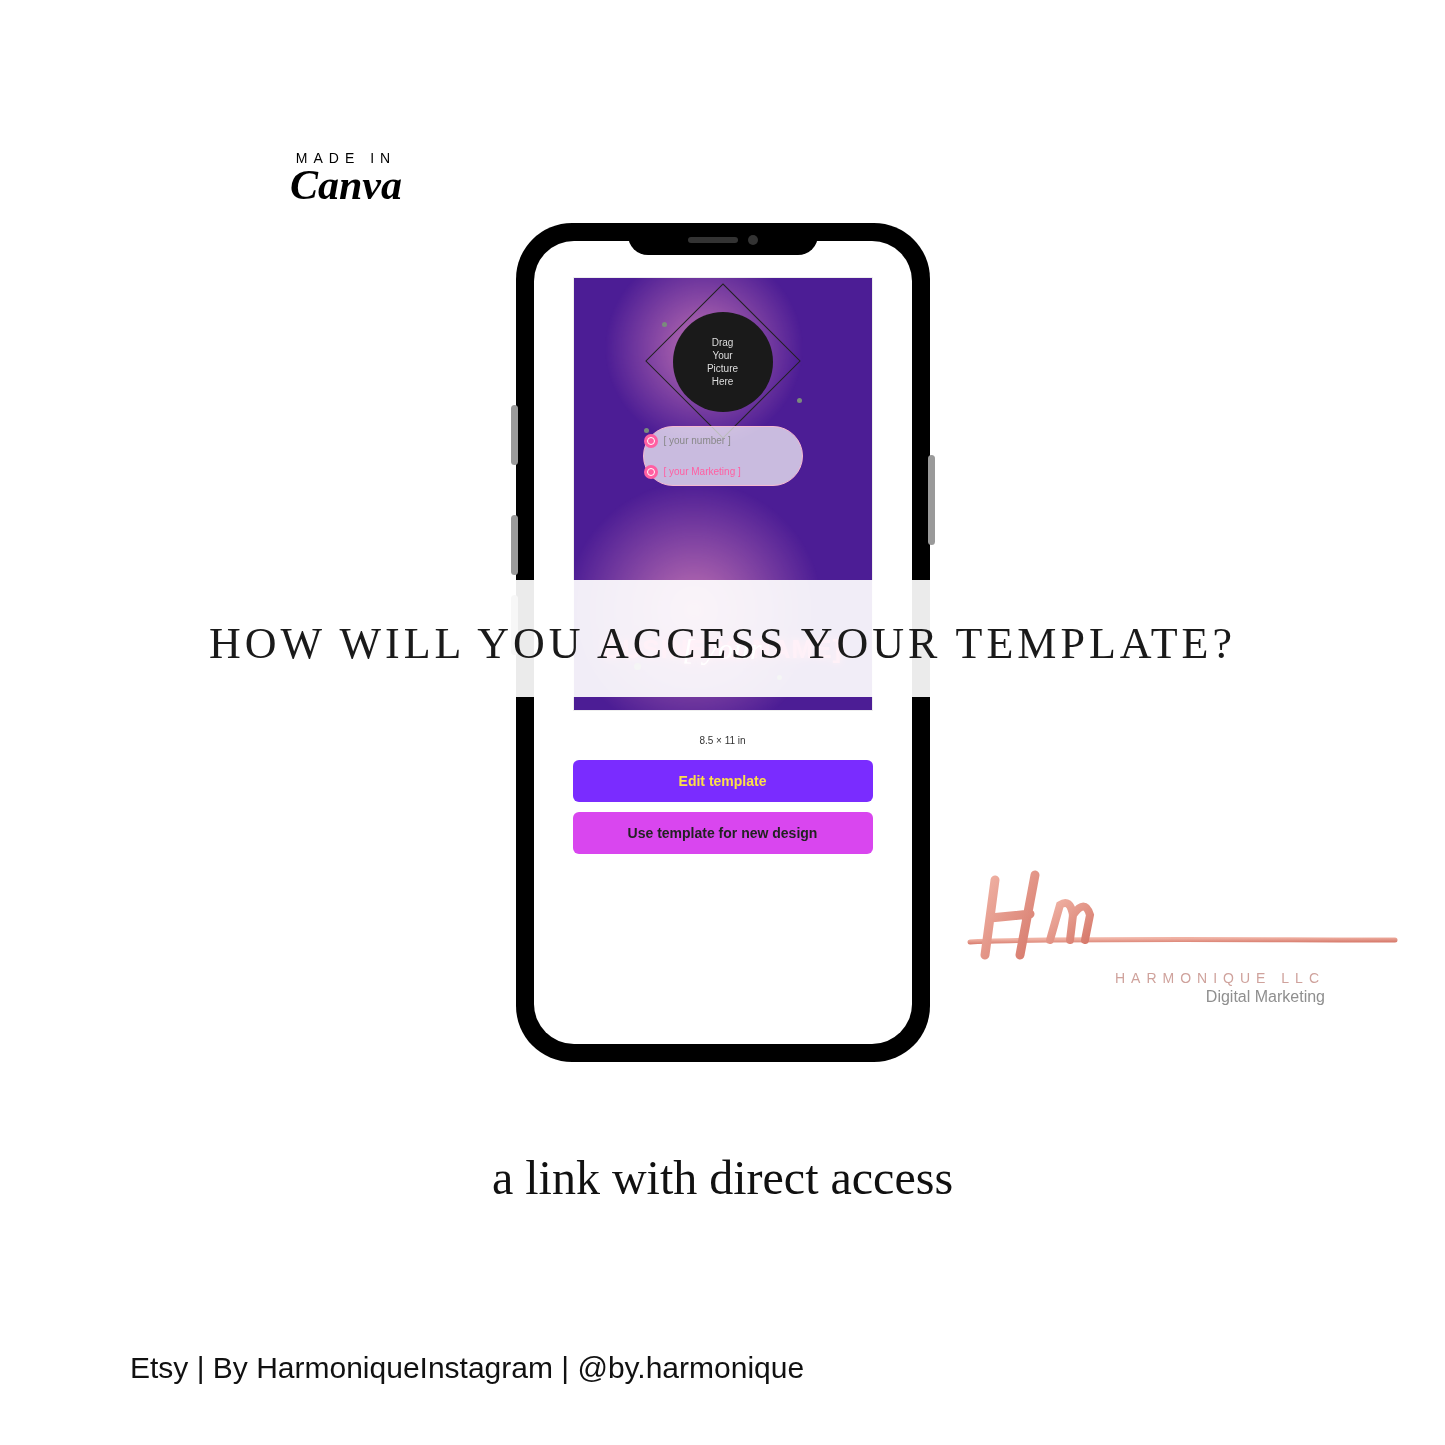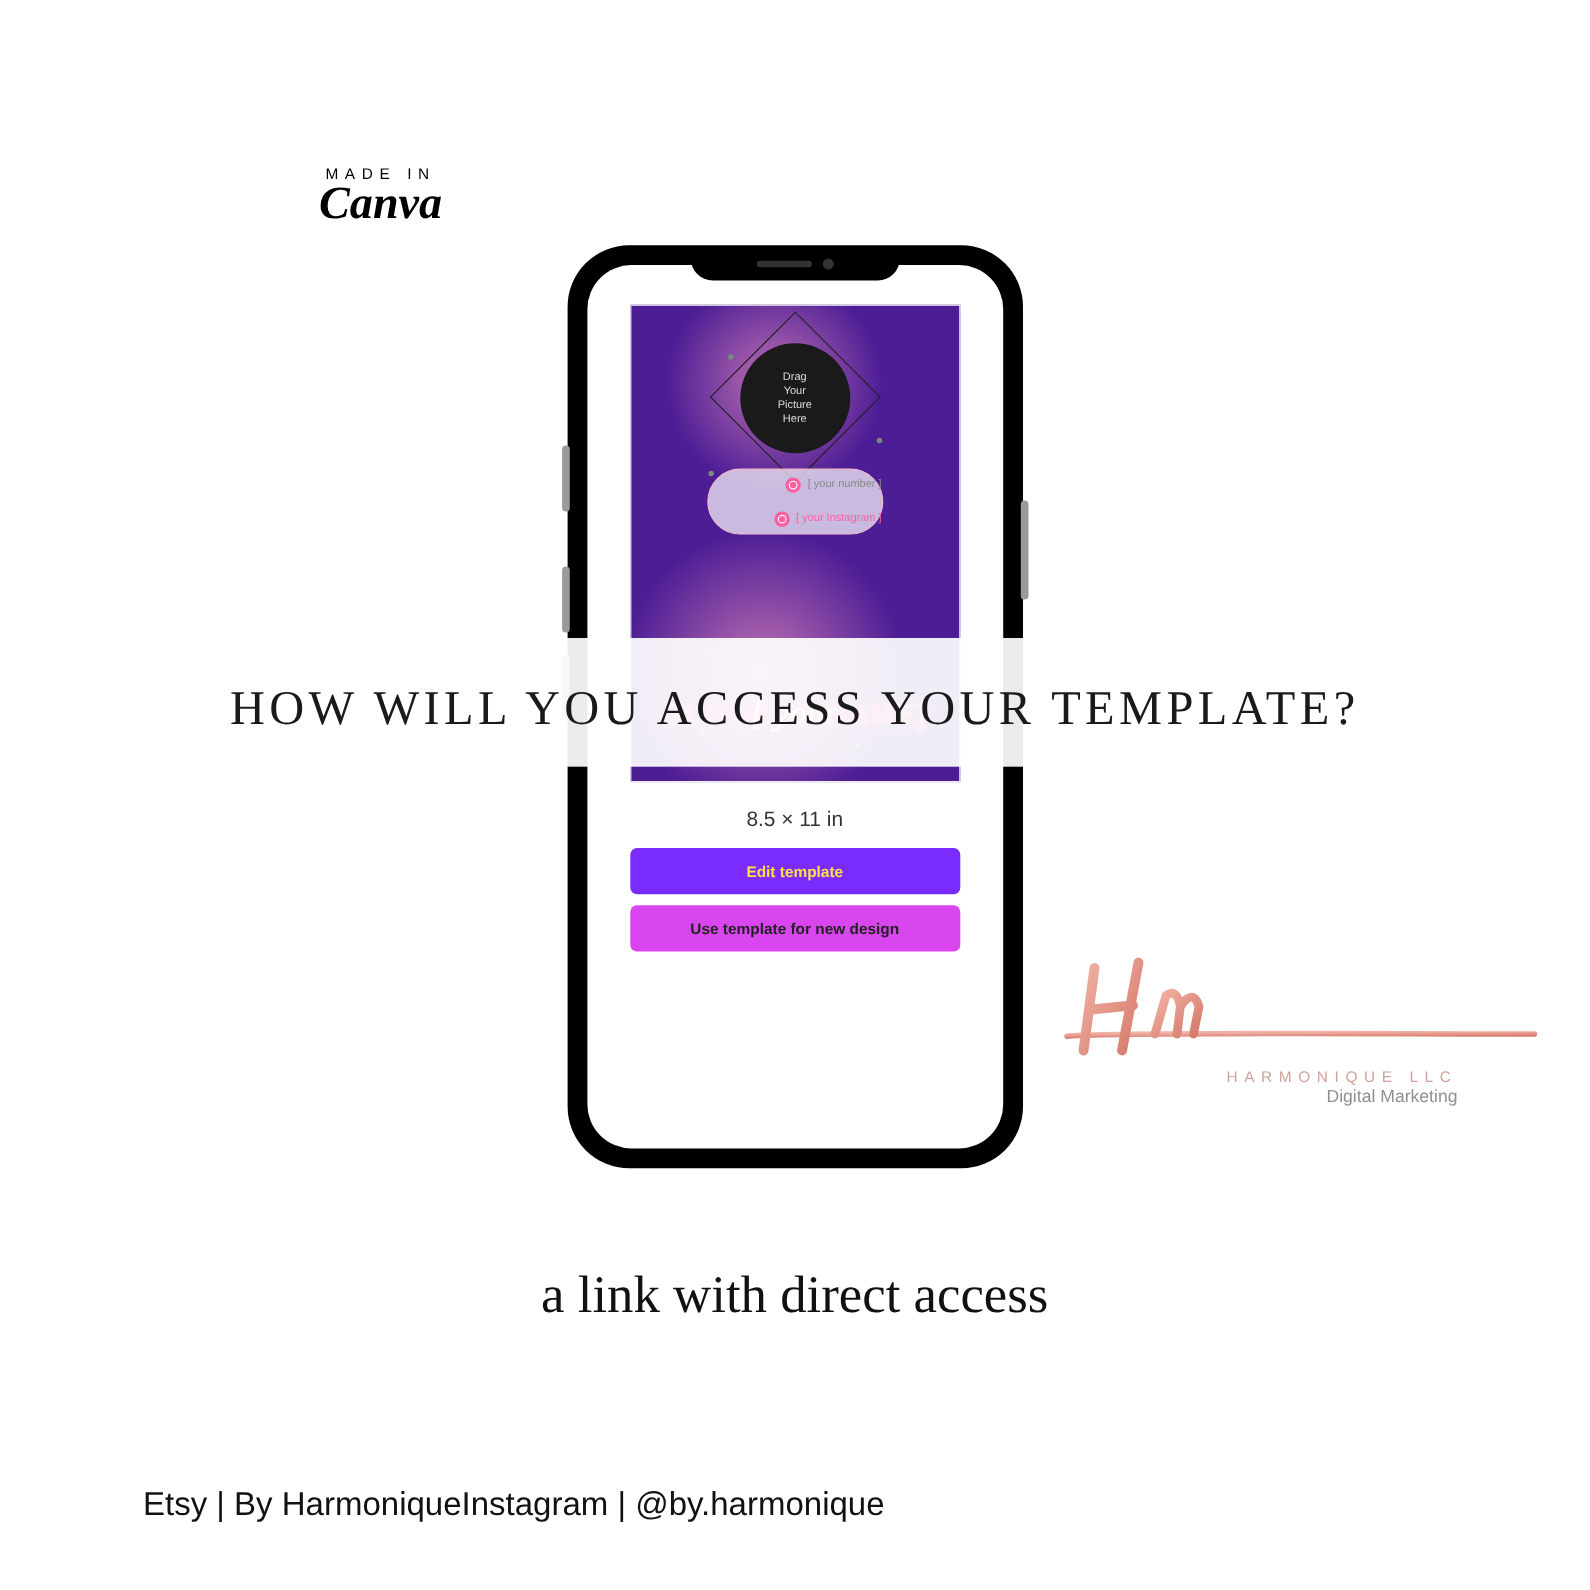--- a/index.html
+++ b/index.html
@@ -122,21 +122,21 @@
     width:100px; height:100px; border-radius:50%;
     background:#1a1a1a; color:#ddd;
     display:flex; flex-direction:column; align-items:center; justify-content:center;
     font-size:10px; line-height:1.3; text-align:center;
   }
   .info-pill {
     position:absolute; left:50%; transform:translateX(-50%);
     width:160px; height:60px; border-radius:30px;
     border:1px solid #f5b9cf; background:rgba(255,255,255,0.7);
     top:148px;
-    display:flex; flex-direction:column; align-items:flex-end; justify-content:center;
+    display:flex; flex-direction:column; align-items:flex-start; justify-content:center;
     font-size:10px; gap:17px;
   }
   .info-pill .row { display:flex; align-items:center; gap:6px; }
   .mini-icon {
     width:14px; height:14px; border-radius:50%; background:#ff5fa2;
     position:relative; flex-shrink:0;
   }
   .mini-icon::after{
     content:""; position:absolute; inset:3px; border:1.5px solid #fff; border-radius:50%;
   }
@@ -156,21 +156,21 @@
     text-shadow: 0 0 6px #ff4fa0, 0 0 14px rgba(255,79,160,0.6);
   }
   .biz-name .script {
     position:absolute; top:-2px; left:0; right:0;
     font-family:"Brush Script MT", cursive; font-style:italic;
     font-size:30px; font-weight:400; color:#fff;
     text-shadow: 0 0 4px #ff4fa0, 0 0 10px #ff4fa0;
   }
 
   .dims {
-    font-size: 19px; color:#333; margin-top: 24px;
+    font-size: 10px; color:#333; margin-top: 24px;
   }
 
   .btn {
     width: 300px; height: 42px;
     display:flex; align-items:center; justify-content:center;
     border-radius:6px; font-size:14px; font-weight:600;
     margin-top: 14px;
   }
   .btn.primary   { background:#7a2cff; color:#fde047; }
   .btn.secondary { background:#d946ef; color:#222; margin-top:10px; font-weight:700; }
@@ -266,21 +266,21 @@
         <span>Here</span>
       </div>
 
       <div class="info-pill">
         <div class="row">
           <span class="mini-icon"></span>
           <span class="num">[ your number ]</span>
         </div>
         <div class="row">
           <span class="mini-icon"></span>
-          <span class="ig">[ your Instagram ]</span>
+          <span class="ig">[ your Marketing ]</span>
         </div>
       </div>
 
       <div class="biz-name">
         <span>BUSINESS NAME]</span>
         <span class="script">[ your</span>
       </div>
     </div>
 
     <div class="dims">8.5 × 11 in</div>

